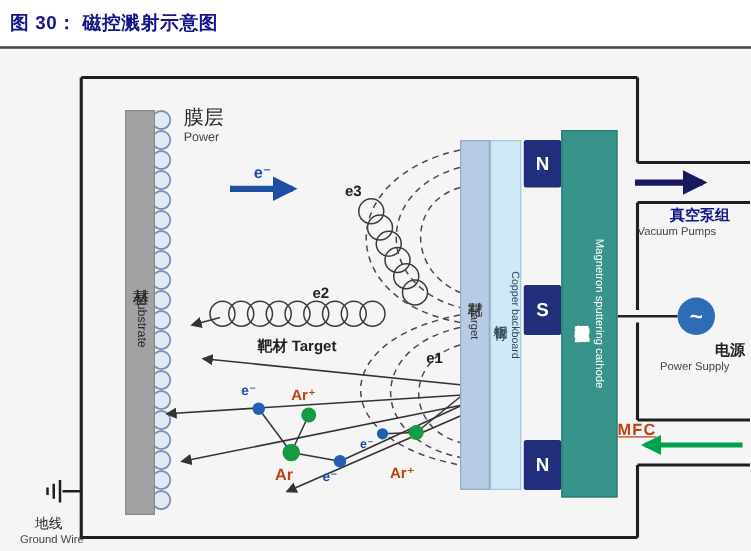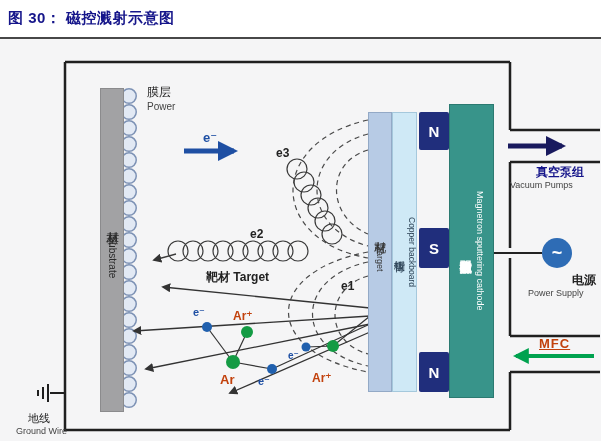--- a/index.html
+++ b/index.html
@@ -162,42 +162,42 @@
   <div class="magnet" id="magnet-n-bottom">N</div>
 
   <div class="bar" id="cathode-bar">
     <div style="display:flex;flex-direction:row;gap:3px;">
       <div class="vtext" style="font-size:12px;font-weight:bold;">磁控溅射阴极</div>
       <div class="vtext" style="font-size:9px;">Magnetron sputtering cathode</div>
     </div>
   </div>
 
   <div class="lbl" style="left:147px;top:84px;">
-    <div class="cn" style="font-size:12px;">膜层</div>
+    <div class="cn" style="font-size:16px;">膜层</div>
     <div class="en" style="font-size:10px;">Power</div>
   </div>
   <div class="lbl blue" style="left:203px;top:130px;font-size:13px;">e⁻</div>
   <div class="lbl cn" style="left:276px;top:146px;font-size:12px;font-weight:bold;">e3</div>
   <div class="lbl cn" style="left:250px;top:227px;font-size:12px;font-weight:bold;">e2</div>
   <div class="lbl cn" style="left:341px;top:279px;font-size:12px;font-weight:bold;">e1</div>
   <div class="lbl cn" style="left:176px;top:269px;font-size:12px;font-weight:bold;margin-left:30px;">靶材 Target</div>
 
   <div class="lbl blue" style="left:193px;top:306px;font-size:11px;">e⁻</div>
   <div class="lbl green" style="left:233px;top:309px;font-size:12px;">Ar⁺</div>
   <div class="lbl green" style="left:220px;top:372px;font-size:13px;">Ar</div>
   <div class="lbl blue" style="left:258px;top:375px;font-size:11px;">e⁻</div>
   <div class="lbl blue" style="left:288px;top:350px;font-size:10px;">e⁻</div>
   <div class="lbl green" style="left:312px;top:371px;font-size:12px;">Ar⁺</div>
 
   <div class="lbl navy" style="left:512px;top:164px;font-size:12px;">真空泵组</div>
   <div class="lbl en small" style="left:510px;top:180px;">Vacuum Pumps</div>
   <div class="acsym">~</div>
   <div class="lbl cn" style="left:546px;top:272px;font-size:12px;font-weight:bold;padding-left:26px;">电源</div>
   <div class="lbl en small" style="left:528px;top:288px;">Power Supply</div>
-  <div class="lbl green" style="left:539px;top:336px;font-size:13px;letter-spacing:1px;text-decoration:underline;">MFC</div>
+  <div class="lbl green" style="left:494px;top:336px;font-size:13px;letter-spacing:1px;text-decoration:underline;">MFC</div>
 
   <div class="lbl cn" style="left:28px;top:411px;font-size:11px;">地线</div>
   <div class="lbl en small" style="left:16px;top:426px;">Ground Wire</div>
 </div>
 
 <div class="hdr-strip"></div>
 <div class="hdr">
   <span>图 30：</span>
   <span>磁控溅射示意图</span>
 </div>

